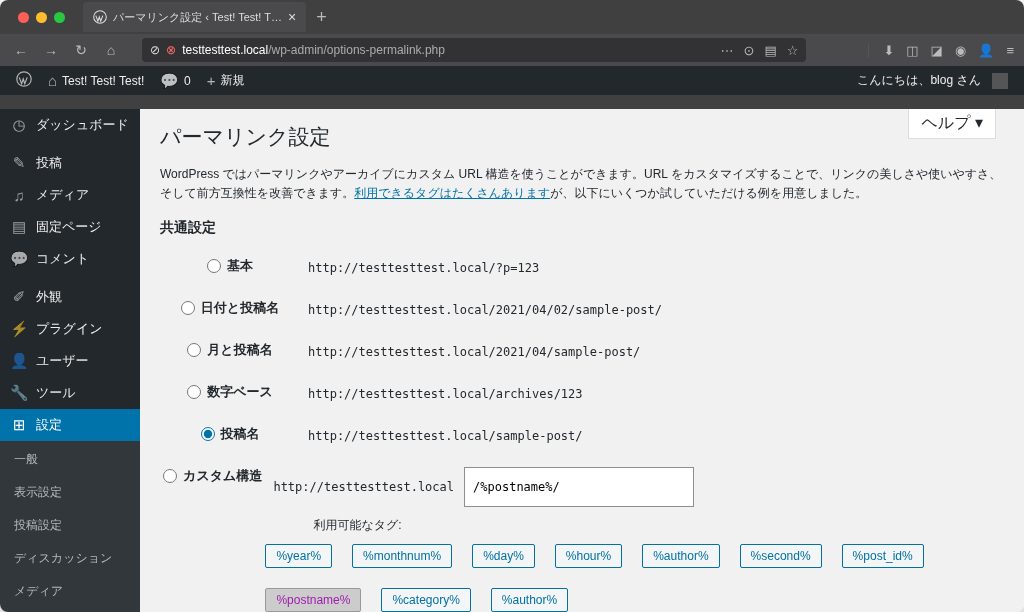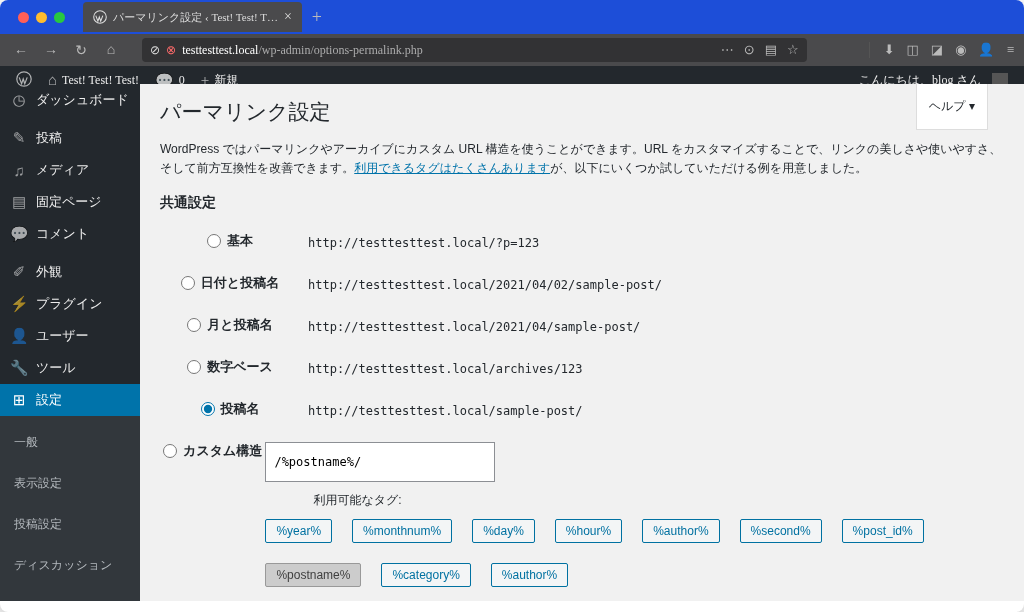--- a/index.html
+++ b/index.html
@@ -1,19 +1,19 @@
 <!DOCTYPE html>
 <html><head>
 <meta charset="utf-8">
 <style>
 * { margin: 0; padding: 0; box-sizing: border-box; }
 body { font-family: -apple-system, BlinkMacSystemFont, "Segoe UI", sans-serif; font-size: 13px; background: #fff; width: 1024px; height: 612px; overflow: hidden; border-radius: 8px; box-shadow: 0 8px 30px rgba(0,0,0,.3); }
 
 
-.browser-chrome { background: #1d4ed8; height: 84px; font-family: Liberation Serif, serif; }
+.browser-chrome { background: #404040; height: 109px; }
 .tabbar { height: 34px; display: flex; align-items: center; padding-left: 8px; }
 .traffic { display: flex; gap: 7px; padding: 0 10px; }
 .dot { width: 11px; height: 11px; border-radius: 50%; }
 .dot.r { background: #ff5f57; } .dot.y { background: #febc2e; } .dot.g { background: #28c840; }
 .tab { background: #4a4a4c; color: #ddd; height: 30px; display: flex; align-items: center; padding: 0 10px; font-size: 11px; border-radius: 4px 4px 0 0; margin-left: 8px; min-width: 140px; gap: 6px; }
 .tab .favicon { width: 14px; height: 14px; display: flex; align-items: center; justify-content: center; }
 .tab .close { margin-left: auto; font-size: 14px; cursor: pointer; }
 .newtab { color: #bbb; font-size: 18px; padding: 0 10px; cursor: pointer; }
 .urlbar { height: 32px; display: flex; align-items: center; padding: 0 10px; gap: 8px; background: #4a4a4c; }
 .nav-btn { color: #bbb; width: 22px; height: 22px; display: flex; align-items: center; justify-content: center; cursor: pointer; font-size: 14px; }
@@ -30,41 +30,41 @@
 
 
 .wrap { display: flex; height: calc(612px - 95px); }
 .sidebar { width: 140px; background: #23282d; color: #eee; font-size: 13px; overflow-y: auto; }
 .menu-item { display: flex; align-items: center; gap: 8px; padding: 7px 10px; cursor: pointer; color: #eee; }
 .menu-item.current { background: #0073aa; color: #fff; position: relative; }
 .menu-item.current::after { content: ""; position: absolute; right: -6px; top: 50%; transform: translateY(-50%); border: 6px solid transparent; border-right-color: #f1f1f1; }
 .menu-icon { width: 18px; text-align: center; opacity: .6; font-size: 15px; }
 .menu-item.current .menu-icon { opacity: 1; }
 .submenu { background: #32373c; }
-.sub-item { padding: 18px 10px 6px 14px; font-size: 12px; color: #b4b9be; cursor: pointer; }
+.sub-item { padding: 10px 10px 6px 14px; font-size: 12px; color: #b4b9be; cursor: pointer; }
 .sub-item.current { color: #fff; font-weight: 600; }
 
 .content { flex: 1; background: #f1f1f1; padding: 10px 20px; overflow-y: auto; color: #23282d; position: relative; }
-.help-tab { position: absolute; right: 36px; top: 0; background: #fff; border: 1px solid #ddd; border-top: none; padding: 14px 12px; font-size: 12px; cursor: pointer; }
+.help-tab { position: absolute; right: 28px; top: 0; background: #fff; border: 1px solid #ddd; border-top: none; padding: 4px 12px; font-size: 16px; cursor: pointer; }
 h1 { font-size: 21px; font-weight: 400; margin: 4px 0 14px; }
 .desc { font-size: 12px; line-height: 1.6; margin-bottom: 16px; }
 .desc a { color: #0073aa; text-decoration: underline; }
 h2 { font-size: 14px; font-weight: 600; margin: 14px 0 10px; }
 .form-row { display: flex; align-items: flex-start; padding: 10px 0; }
 .form-row label { width: 140px; display: flex; align-items: center; gap: 6px; font-size: 13px; font-weight: 600; justify-content: center; }
 .form-row input[type=radio] { width: 14px; height: 14px; accent-color: #0073aa; }
 .example { font-family: Consolas, Monaco, monospace; font-size: 12px; padding: 4px 8px; background: #f1f1f1; display: inline-block; }
 .custom-row .right-col { display: flex; flex-direction: column; gap: 10px; }
 .custom-inputs { display: flex; align-items: center; gap: 2px; }
 .base-url { font-family: Consolas, Monaco, monospace; font-size: 12px; padding: 5px 8px; background: #f1f1f1; }
 .custom-input { font-family: Consolas, Monaco, monospace; font-size: 12px; padding: 12px 8px; border: 1px solid #8c8f94; background: #fff; width: 230px; }
 .tags-label { font-size: 12px; margin-left: 48px; }
 .tags { display: flex; gap: 20px; flex-wrap: wrap; }
 .tag-btn { border: 1px solid #0071a1; background: #f3f5f6; color: #0071a1; padding: 4px 10px; font-size: 12px; cursor: pointer; border-radius: 2px; }
-.tag-btn.active { background: #ccc; border-color: #999; color: #404040; }
+.tag-btn.active { background: #ccc; border-color: #999; color: #a21caf; }
 
 svg { width: 16px; height: 16px; fill: currentColor; }
 </style>
 </head>
 <body>
 
 <div class="browser-chrome">
   <div class="tabbar">
     <div class="traffic">
       <div class="dot r"></div>
@@ -221,20 +221,21 @@
           <div><code class="example">http://testtesttest.local/archives/123</code></div>
         </div>
         <div class="form-row">
           <label><input type="radio" name="perm" checked="" style=""> 投稿名</label>
           <div><code class="example">http://testtesttest.local/sample-post/</code></div>
         </div>
         <div class="form-row custom-row">
           <label><input type="radio" name="perm" style=""> カスタム構造</label>
           <div class="right-col">
       <div class="custom-inputs">
+        <span class="base-url">http://testtesttest.local</span>
         <input class="custom-input" value="/%postname%/" style="">
       </div>
       <div class="tags-label">利用可能なタグ:</div>
       <div class="tags">
               <button class="tag-btn">%year%</button>
               <button class="tag-btn">%monthnum%</button>
               <button class="tag-btn">%day%</button>
               <button class="tag-btn">%hour%</button>
               <button class="tag-btn">%author%</button>
               <button class="tag-btn">%second%</button>

